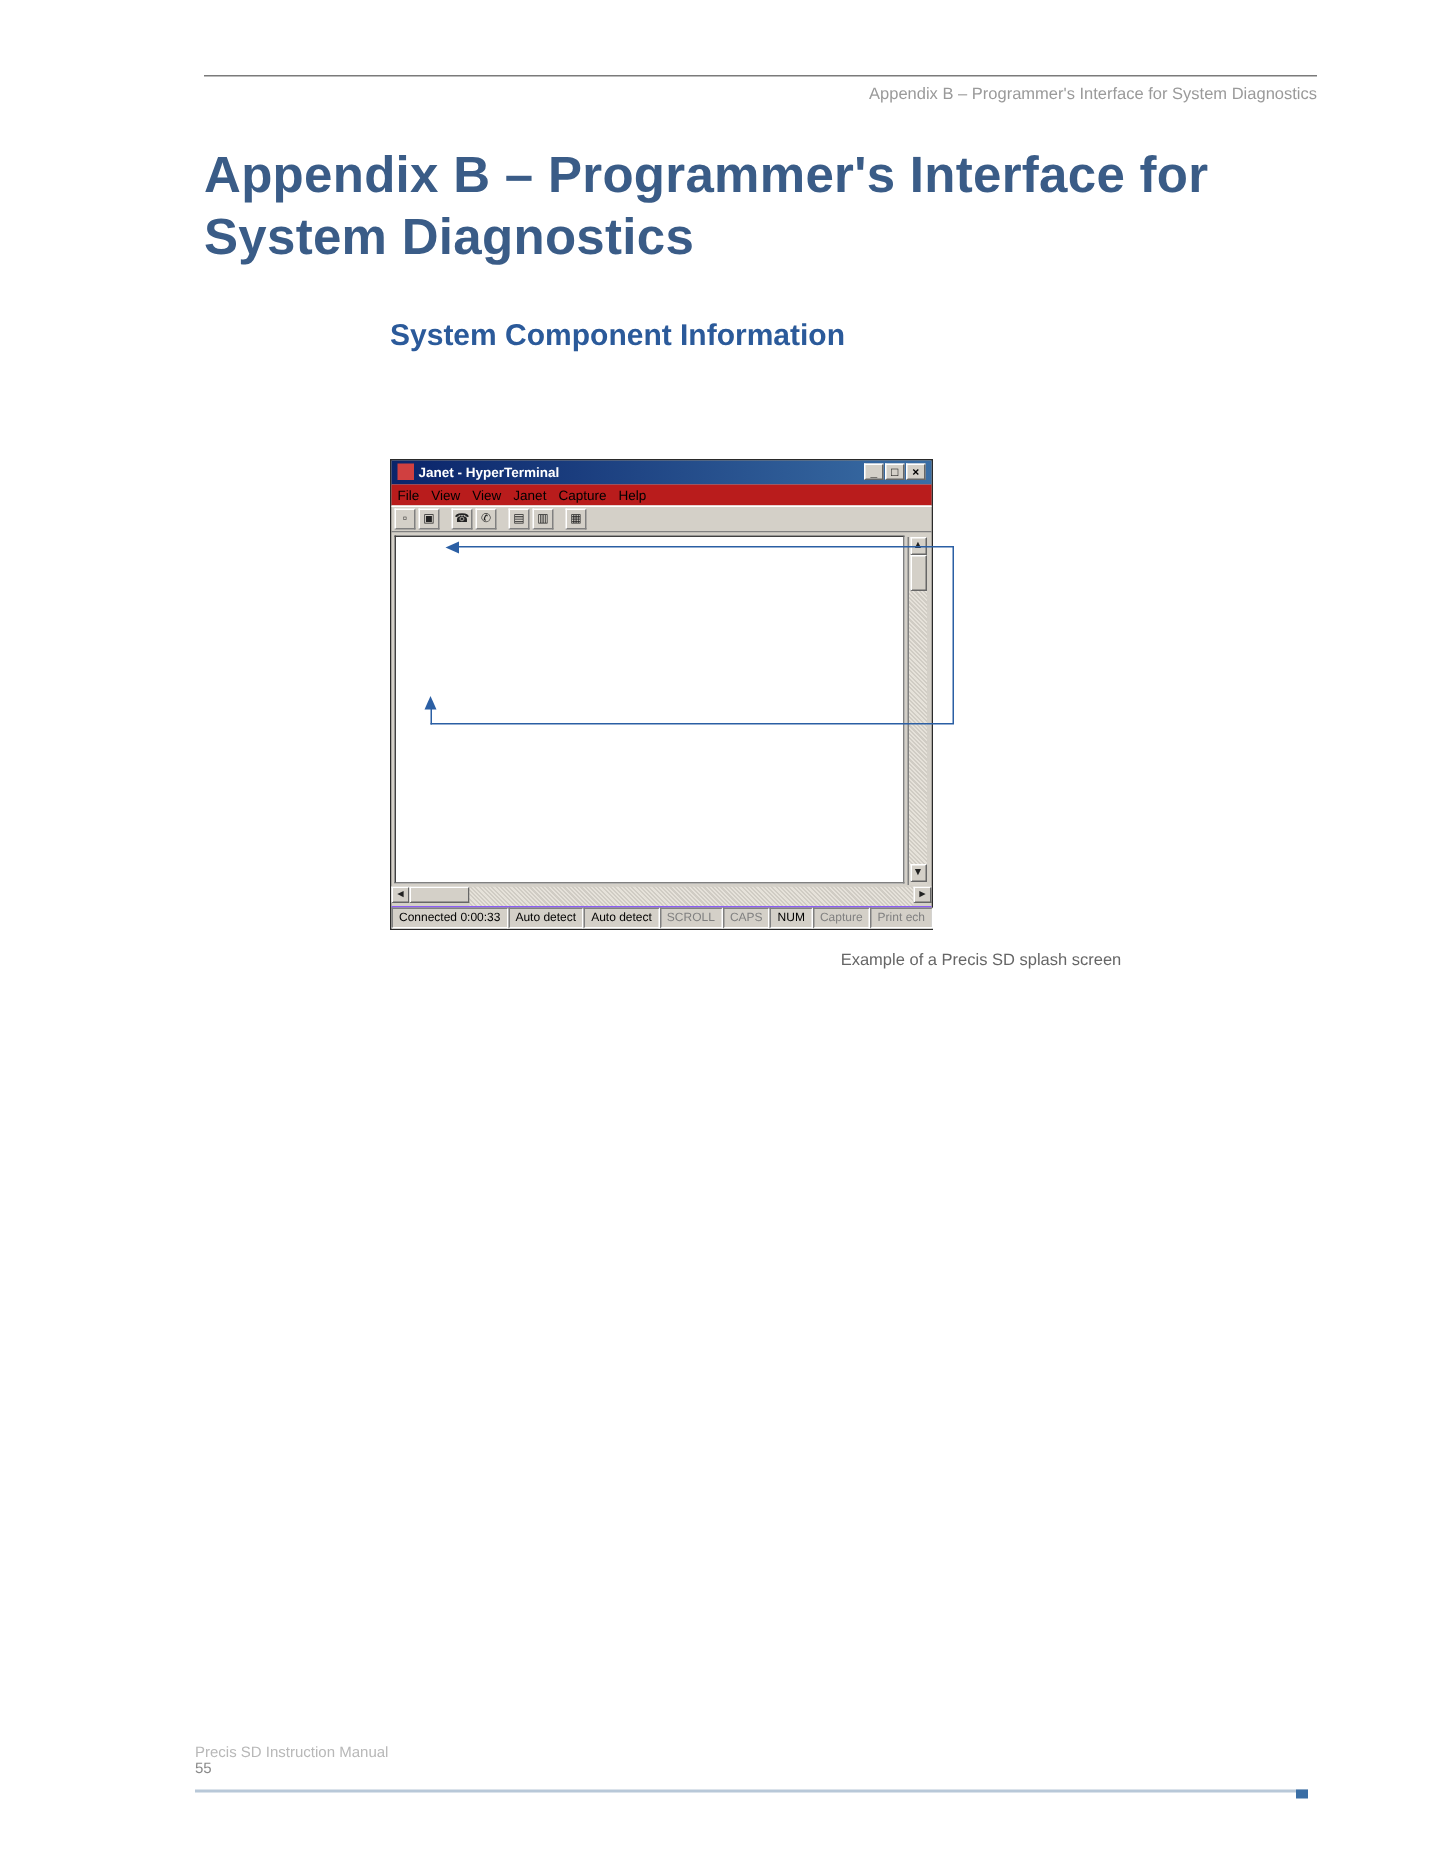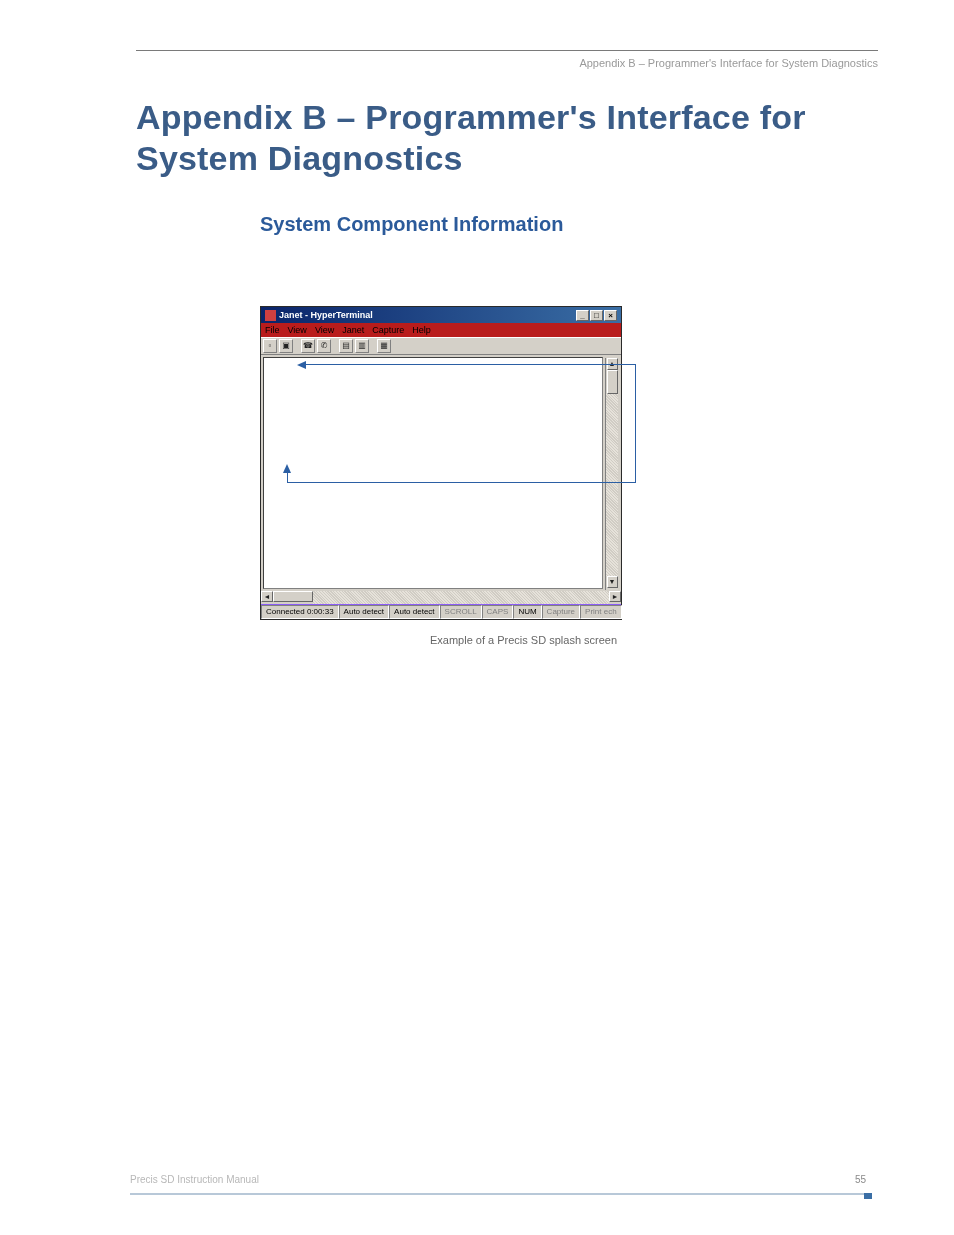--- a/index.html
+++ b/index.html
@@ -44,38 +44,39 @@
     margin-bottom: 70px;
   }
   .figure-wrap {
     margin-left: 124px;
   }
   .caption {
     font-size: 11px;
     color: #666;
     margin-left: 170px;
     margin-top: 14px;
+    text-align: center;
   }
 
   
   .ht-window {
     width: 362px;
     border: 1px solid #2a2a2a;
     background: #d4d0c8;
     font-family: Tahoma, Arial, sans-serif;
     position: relative;
   }
   .ht-title {
     background: linear-gradient(to right, #0a246a, #3a6ea5);
     color: #fff;
     font-size: 9px;
     font-weight: bold;
     padding: 2px 4px;
     display: flex;
-    align-items: flex-end;
+    align-items: center;
     justify-content: space-between;
     height: 16px;
   }
   .ht-title-left { display: flex; align-items: center; gap: 3px; }
   .ht-sysicon {
     width: 11px; height: 11px;
     background: #d04040;
     display: inline-block;
   }
   .ht-winbtns { display: flex; gap: 1px; }
@@ -230,21 +231,21 @@
     position: relative;
     margin-top: 8px;
   }
   .footer .line::after {
     content: "";
     position: absolute;
     right: 0; top: -2px;
     width: 8px; height: 6px;
     background: #3a6ea5;
   }
-  .footer-row { display: flex; justify-content: space-between; align-items: baseline; }
+  .footer-row { display: flex; justify-content: space-between; align-items: baseline; flex-direction: column; }
   .footer-page { font-size: 10px; color: #8a8a8a; padding-right: 6px; }
 </style>
 </head>
 <body>
 
 <div class="page">
   <hr class="rule">
   <div class="breadcrumb">Appendix B – Programmer's Interface for System Diagnostics</div>
 
   <h1 class="title">Appendix B – Programmer's Interface for System Diagnostics</h1>

